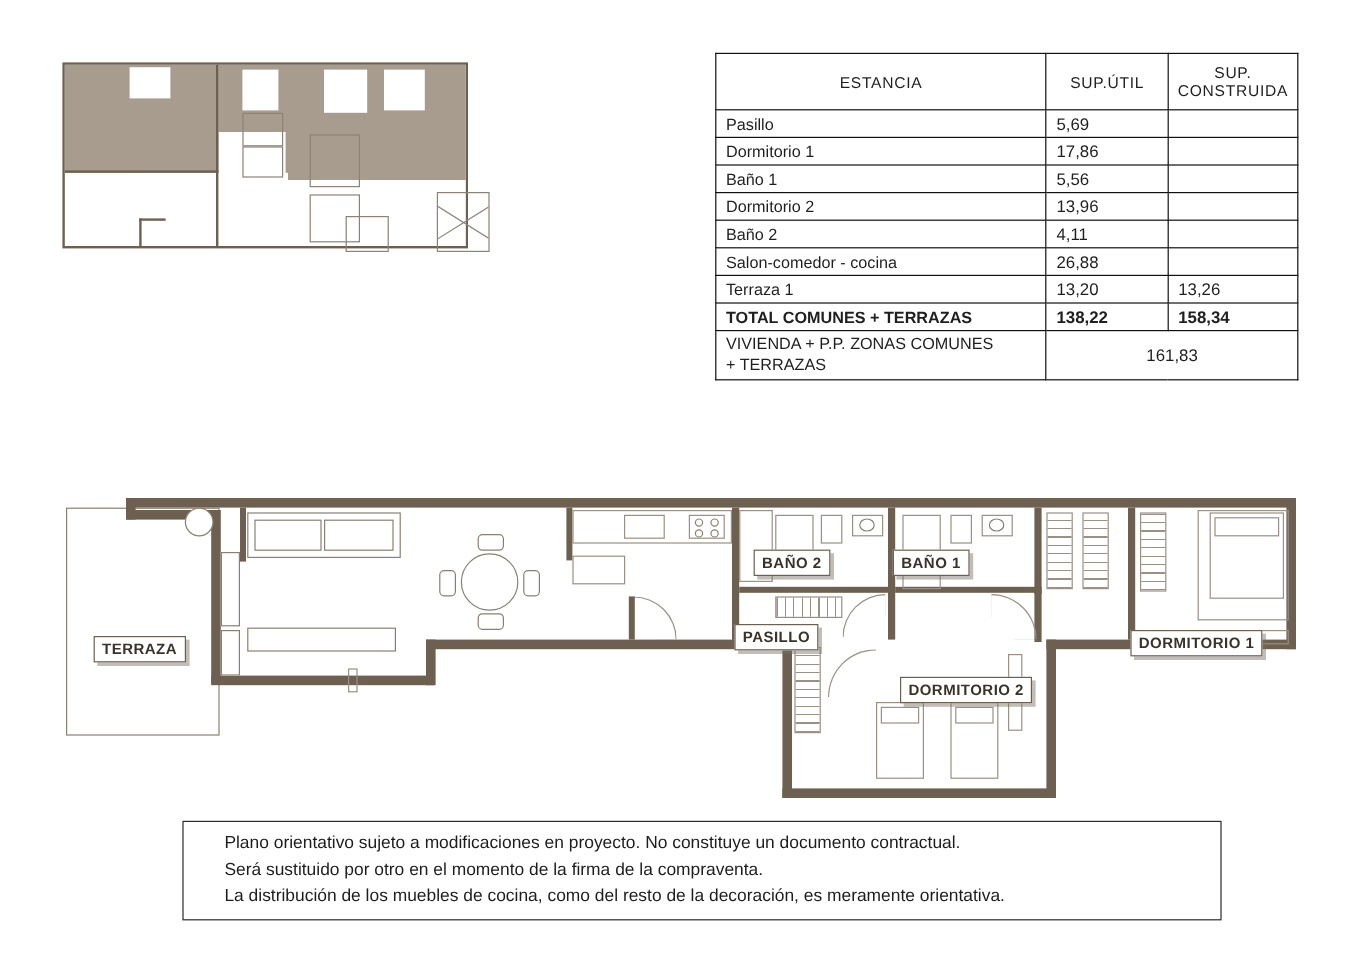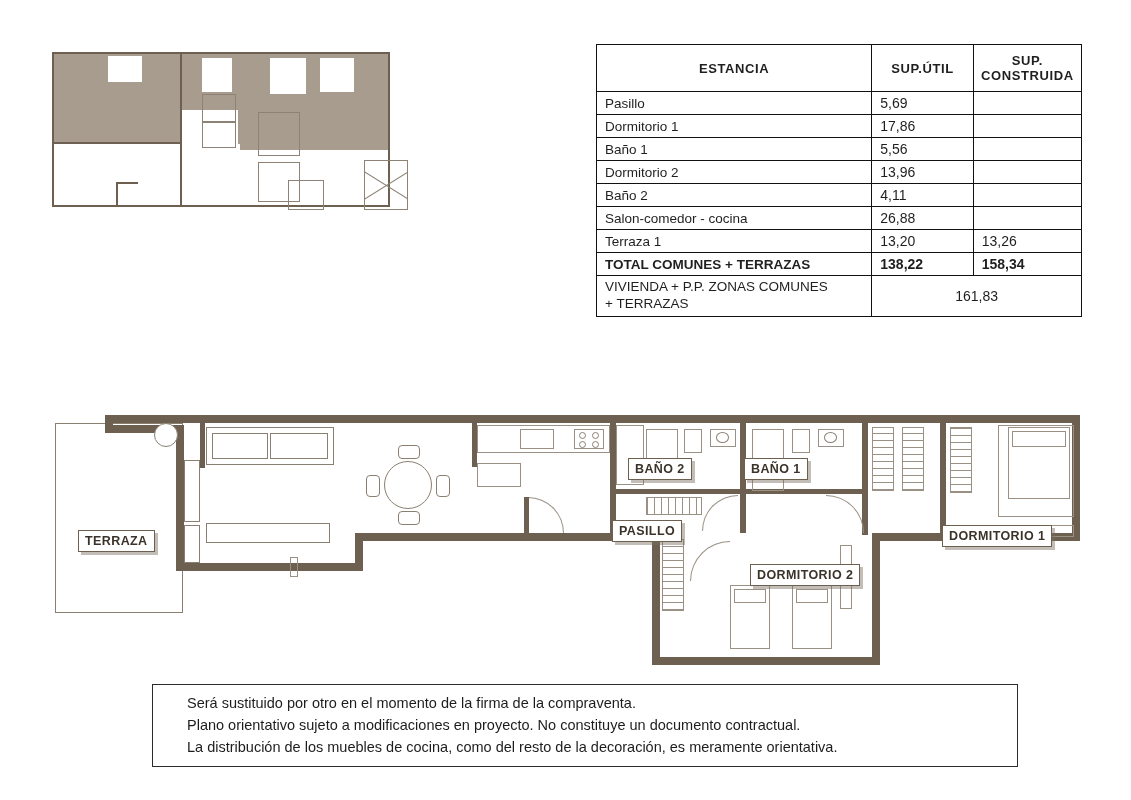--- a/index.html
+++ b/index.html
@@ -78,21 +78,21 @@
     font-size: 13.5px;
     color: #1f1f1f;
   }
   table.areas td, table.areas th {
     border: 1px solid #111;
     padding: 3px 8px;
     font-weight: normal;
     vertical-align: middle;
   }
   table.areas th {
-    font-weight: bold;
+    font-weight: normal;
     text-align: center;
     letter-spacing: 0.6px;
     font-size: 13px;
     padding: 8px 4px;
     margin-top: 21px;
   }
   .col-name { width: 288px; }
   .col-util { width: 96px; text-align: center; }
   .col-cons { width: 100px; text-align: center; }
   td.num { text-align: left; font-size: 14px; }
@@ -416,16 +416,16 @@
   <div class="rlabel" style="left:892px; top:120px;">
     <span>DORMITORIO 1</span>
   </div>
 
   <div class="rlabel" style="left:700px; top:159px;">
     <span>DORMITORIO 2</span>
   </div>
 </div>
 
 <div class="disclaimer">
+  <div>Plano orientativo sujeto a modificaciones en proyecto. No constituye un documento contractual.</div>
   <div>Será sustituido por otro en el momento de la firma de la compraventa.</div>
-  <div>Plano orientativo sujeto a modificaciones en proyecto. No constituye un documento contractual.</div>
   <div>La distribución de los muebles de cocina, como del resto de la decoración, es meramente orientativa.</div>
 </div>
 
 </body></html>

